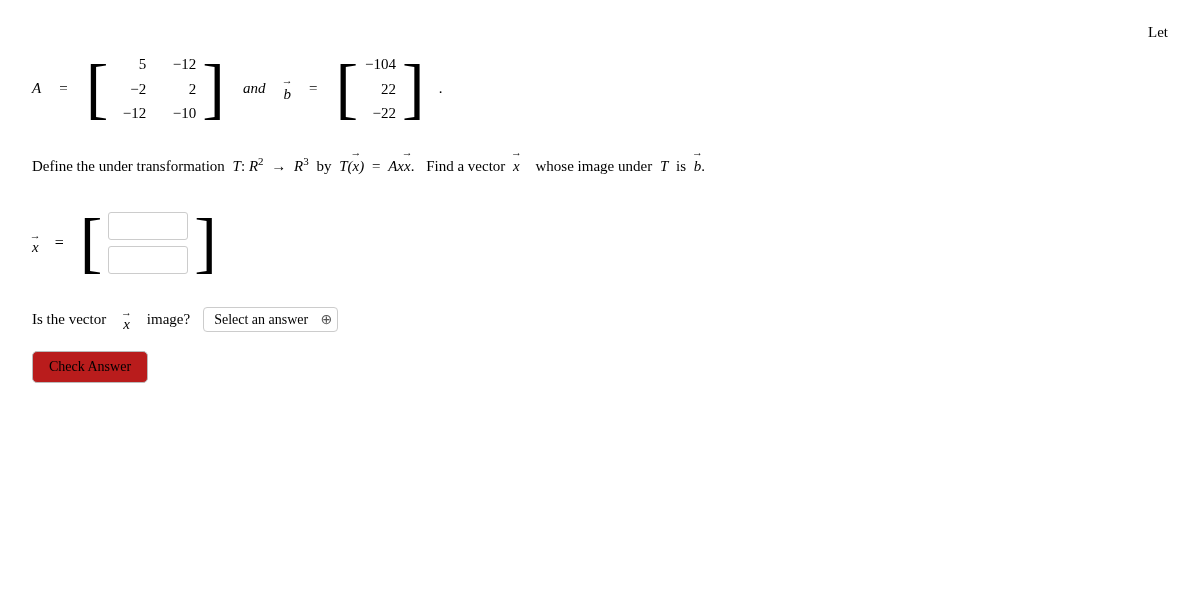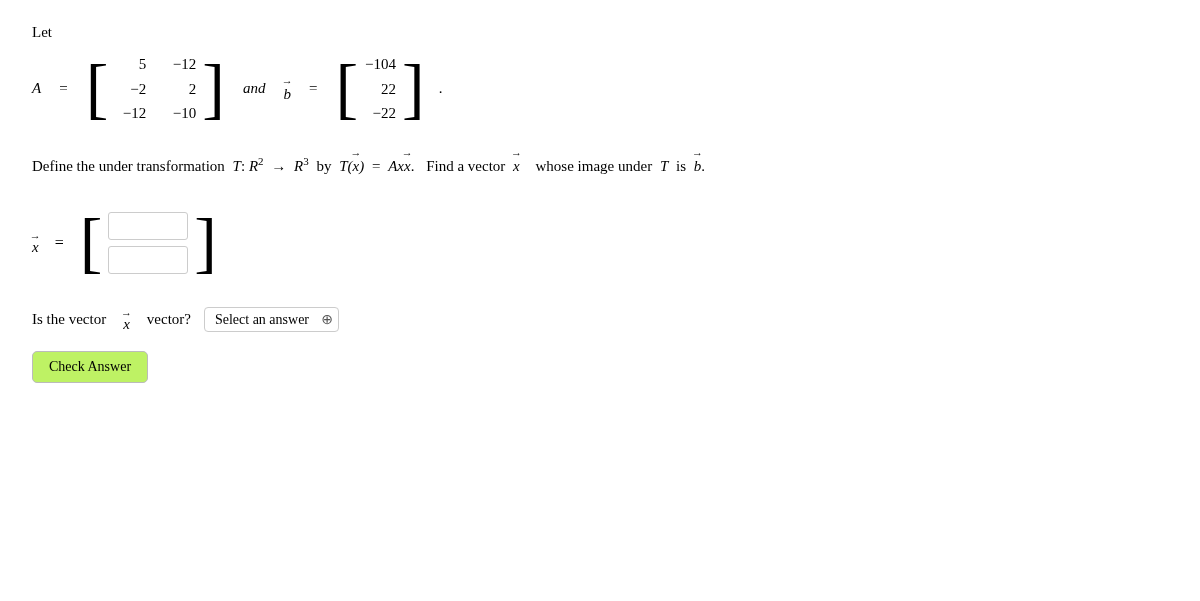--- a/index.html
+++ b/index.html
@@ -9,20 +9,21 @@
       font-size: 16px;
       color: #000;
       padding: 24px 32px;
       width: 1200px;
       min-height: 601px;
     }
 
     .section-let {
       font-size: 15px;
       margin-bottom: 10px;
+      text-align: right;
     }
 
     .matrix-row {
       display: flex;
       align-items: center;
       gap: 12px;
       margin-bottom: 16px;
       font-size: 15px;
     }
 
@@ -149,21 +150,21 @@
       position: absolute;
       right: 6px;
       top: 50%;
       transform: translateY(-50%);
       font-size: 14px;
       pointer-events: none;
       color: #555;
     }
 
     .check-answer-btn {
-      background: #bef264;
+      background: #b91c1c;
       border: 1px solid #bbb;
       border-radius: 5px;
       padding: 7px 16px;
       font-size: 14px;
       font-family: 'Times New Roman', Times, serif;
       cursor: pointer;
     }
 
     sup { font-size: 11px; vertical-align: super; }
 
@@ -274,21 +275,21 @@
     <span class="bracket-right big-bracket-r">]</span>
   </div>
 </div>
 
 
 <div class="unique-section">
   <span>Is the vector</span>
   <span style="margin-left:4px; font-style:italic; position:relative; display:inline-block; padding-top:10px;">
     <span style="position:absolute; top:0; left:50%; transform:translateX(-50%); font-size:11px;">→</span>x
   </span>
-  <span style="margin-left:4px;">vector?</span>
+  <span style="margin-left:4px;">image?</span>
 
   <div class="select-wrapper">
     <select class="select-answer">
       <option value="">Select an answer</option>
       <option value="yes">Yes</option>
       <option value="no">No</option>
     </select>
   </div>
 </div>
 

